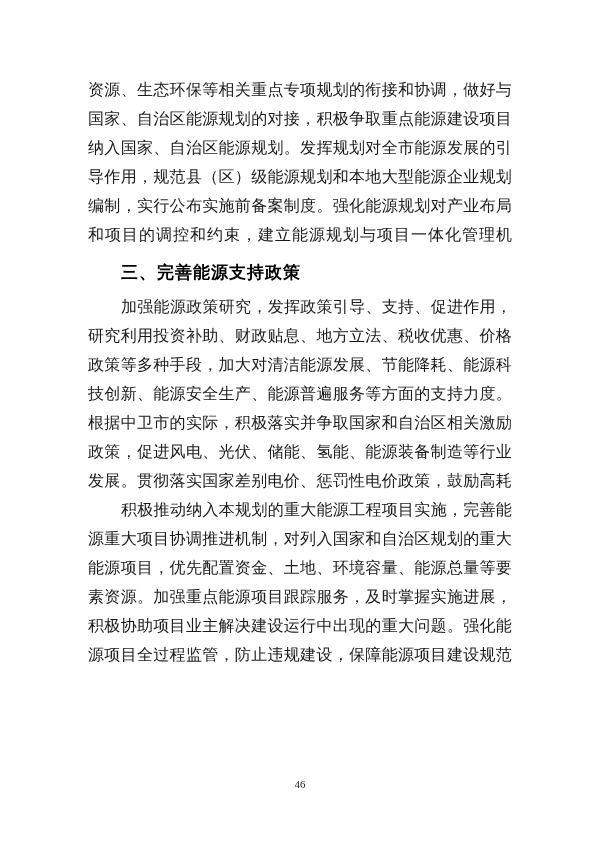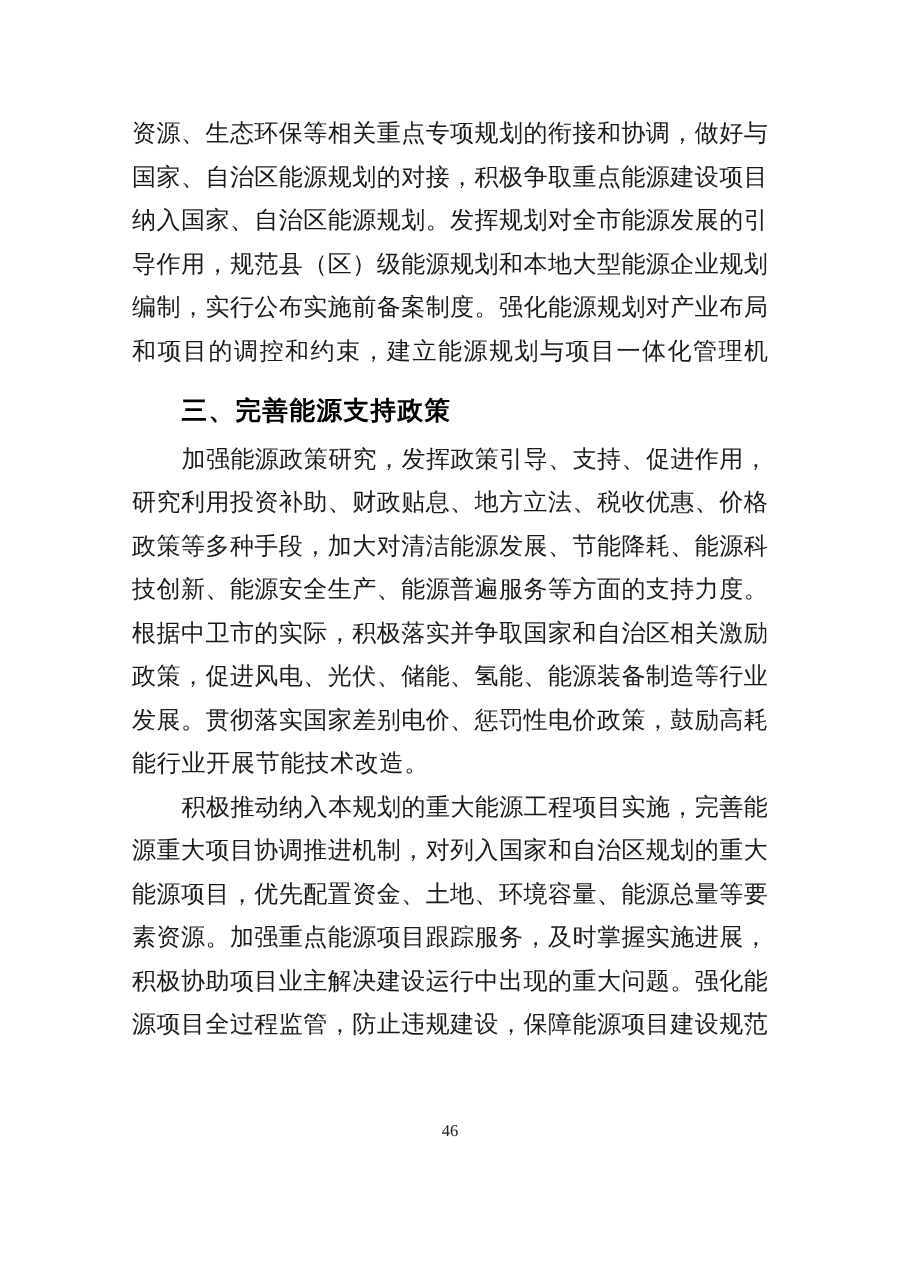--- a/index.html
+++ b/index.html
@@ -40,35 +40,35 @@
     flex: 0 0 auto;
     display: block;
   }
   .line.indent {
     padding-left: 33px;
   }
   .line.plain {
     letter-spacing: 0.5px;
   }
   .heading {
-    font-family: Liberation Serif, serif;
+    font-family: Liberation Mono, monospace;
     font-weight: bold;
     font-size: 17px;
     color: #000000;
     line-height: 29px;
     height: 29px;
     padding-left: 33px;
     margin: 10px 0 4px 0;
     letter-spacing: 1px;
     white-space: nowrap;
   }
   .page-number {
     position: absolute;
     left: 0;
-    top: 748px;
+    top: 778px;
     width: 100%;
     text-align: center;
     font-size: 11px;
     color: #222222;
     font-family: "Liberation Serif", "DejaVu Serif", serif;
   }
 </style>
 </head>
 <body>
 
@@ -432,21 +432,20 @@
           <span>电</span>
           <span>价</span>
           <span>政</span>
           <span>策</span>
           <span>，</span>
           <span>鼓</span>
           <span>励</span>
           <span>高</span>
           <span>耗</span>
         </div>
-        <div class="line plain">能行业开展节能技术改造。</div>
       </div>
       <div class="paragraph">
         <div class="line justify indent">
           <span>积</span>
           <span>极</span>
           <span>推</span>
           <span>动</span>
           <span>纳</span>
           <span>入</span>
           <span>本</span>

